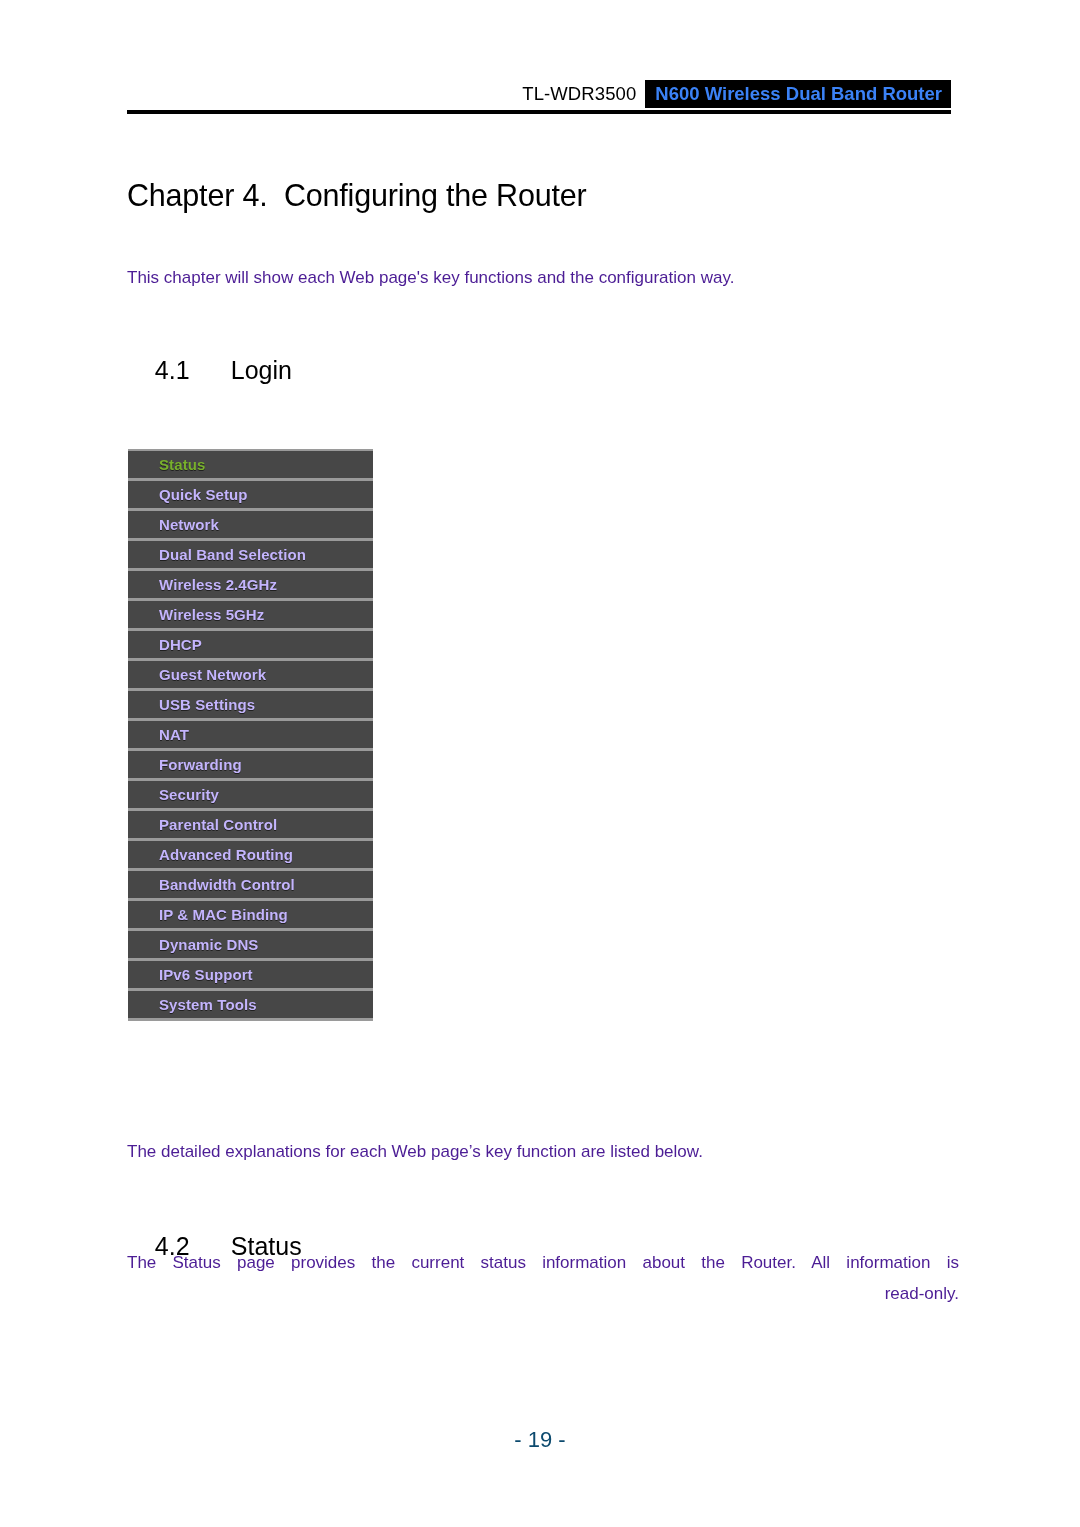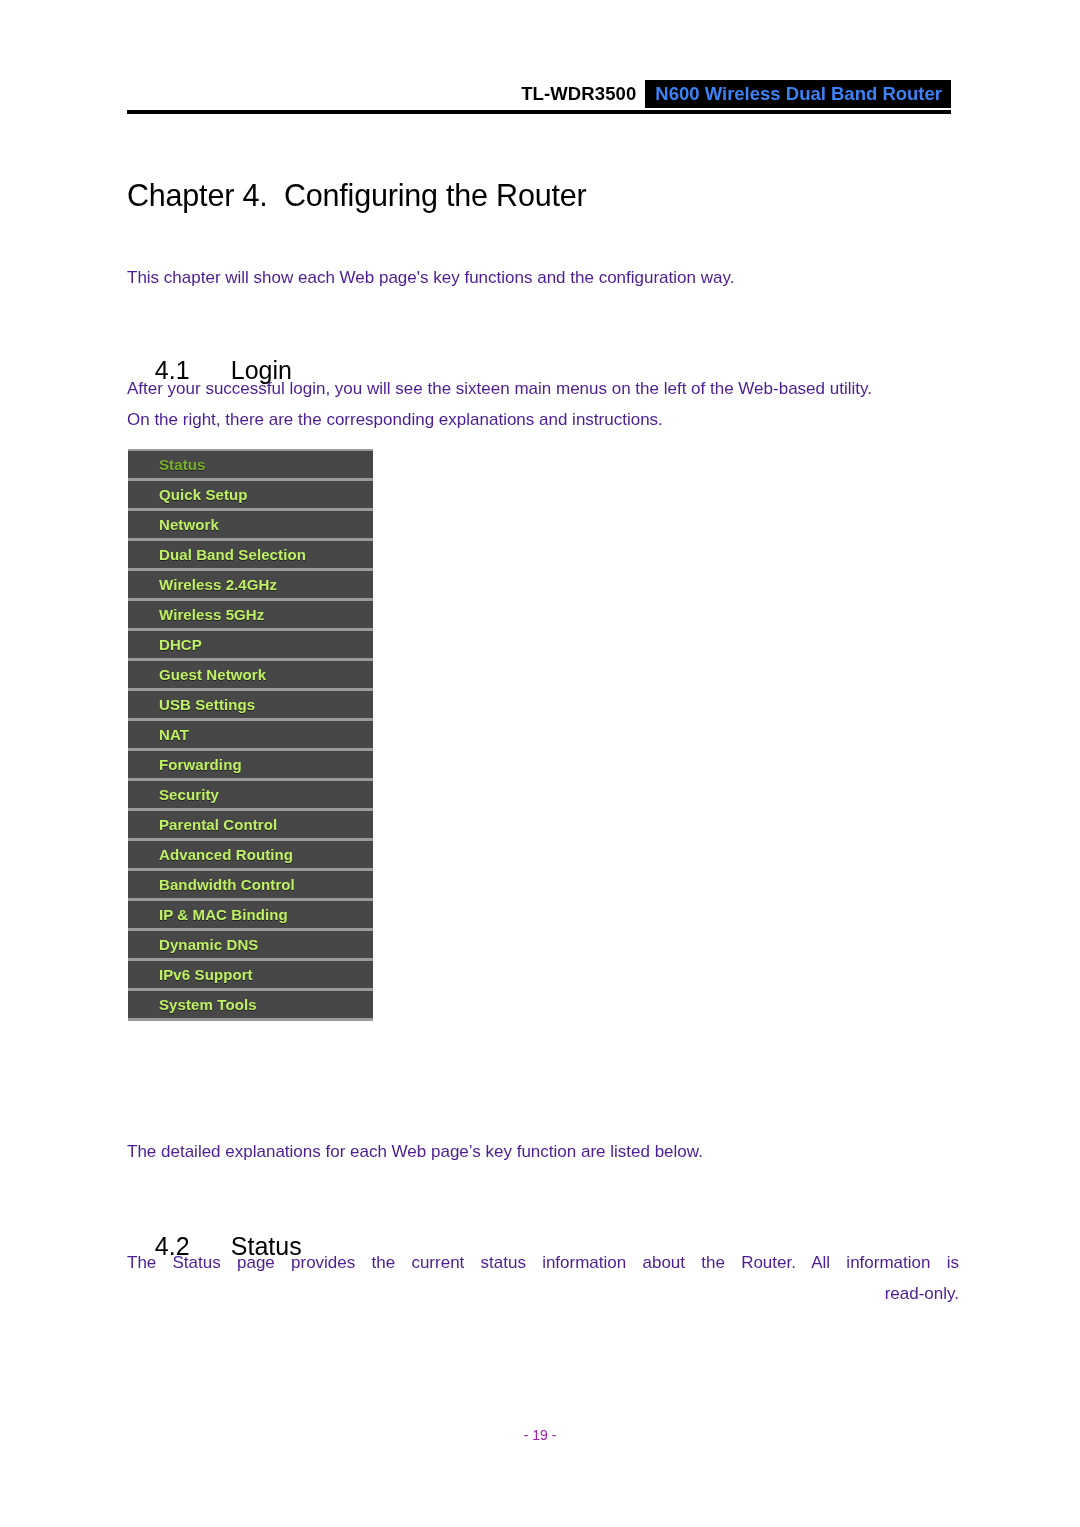--- a/index.html
+++ b/index.html
@@ -32,21 +32,21 @@
     height: 30px;
   }
   .header-inner {
     display: flex;
     align-items: stretch;
     justify-content: flex-end;
     height: 28px;
   }
   .header-model {
     font-size: 18.5px;
-    font-weight: bold;
+    font-weight: normal;
     letter-spacing: 0.1px;
     line-height: 28px;
     padding-right: 9px;
     white-space: nowrap;
   }
   .header-badge {
     background: #000000;
     color: #3b82f6;
     font-size: 18.5px;
     font-weight: bold;
@@ -113,38 +113,38 @@
   }
   .menu-item {
     background: #474747;
     height: 27px;
     line-height: 27px;
     margin-bottom: 3px;
     padding-left: 31px;
     box-sizing: border-box;
     font-size: 15px;
     font-weight: bold;
-    color: #bef264;
+    color: #c4b5fd;
     letter-spacing: 0.1px;
     white-space: nowrap;
     text-shadow: 0 1px 0 rgba(0,0,0,0.55);
     position: relative;
   }
   .menu-item:last-child { margin-bottom: 0; }
   .menu-item.active { color: #78b02c; }
 
   
   .footer {
     position: absolute;
     left: 0;
     top: 1427px;
     width: 1080px;
     text-align: center;
-    font-size: 14px;
-    color: #a21caf;
+    font-size: 22px;
+    color: #0c4a6e;
   }
 </style>
 </head>
 <body>
 
 <div class="page">
 
   <div class="header">
     <div class="header-inner">
       <span class="header-model">TL-WDR3500</span>
@@ -154,24 +154,20 @@
   <div class="header-rule"></div>
 
   <h1 class="chapter-title">Chapter 4.  Configuring the Router</h1>
 
   <p class="para p-intro">This chapter will show each Web page's key functions and the configuration way.</p>
 
   <h2 class="h2 h2-41">
     <span class="num">4.1</span><span>Login</span>
   </h2>
 
-  <div class="para p-login">
-    <div>After your successful login, you will see the sixteen main menus on the left of the Web-based utility.</div>
-    <div>On the right, there are the corresponding explanations and instructions.</div>
-  </div>
 
   <div class="menu-shot">
     <div class="menu-item active"><span>Status</span></div>
     <div class="menu-item"><span>Quick Setup</span></div>
     <div class="menu-item"><span>Network</span></div>
     <div class="menu-item"><span>Dual Band Selection</span></div>
     <div class="menu-item"><span>Wireless 2.4GHz</span></div>
     <div class="menu-item"><span>Wireless 5GHz</span></div>
     <div class="menu-item"><span>DHCP</span></div>
     <div class="menu-item"><span>Guest Network</span></div>

